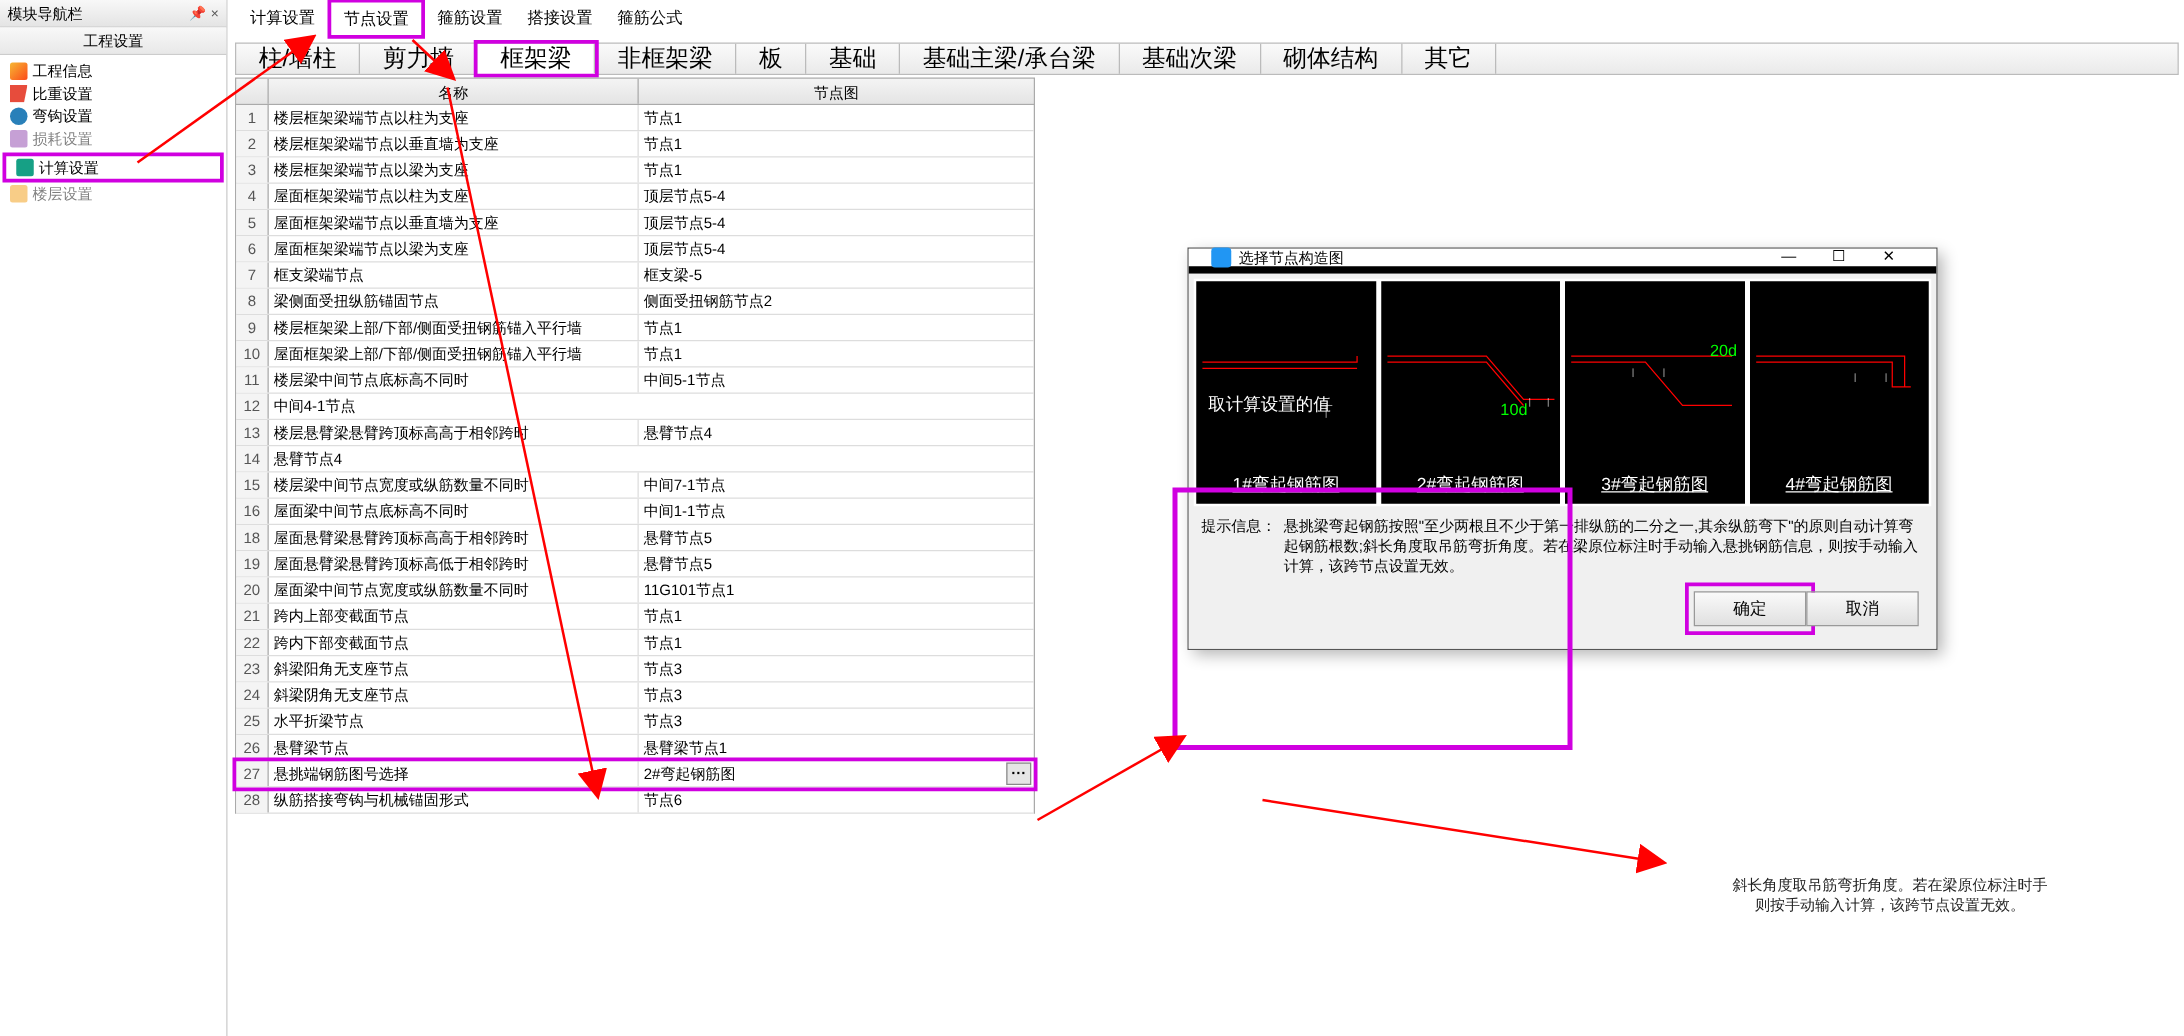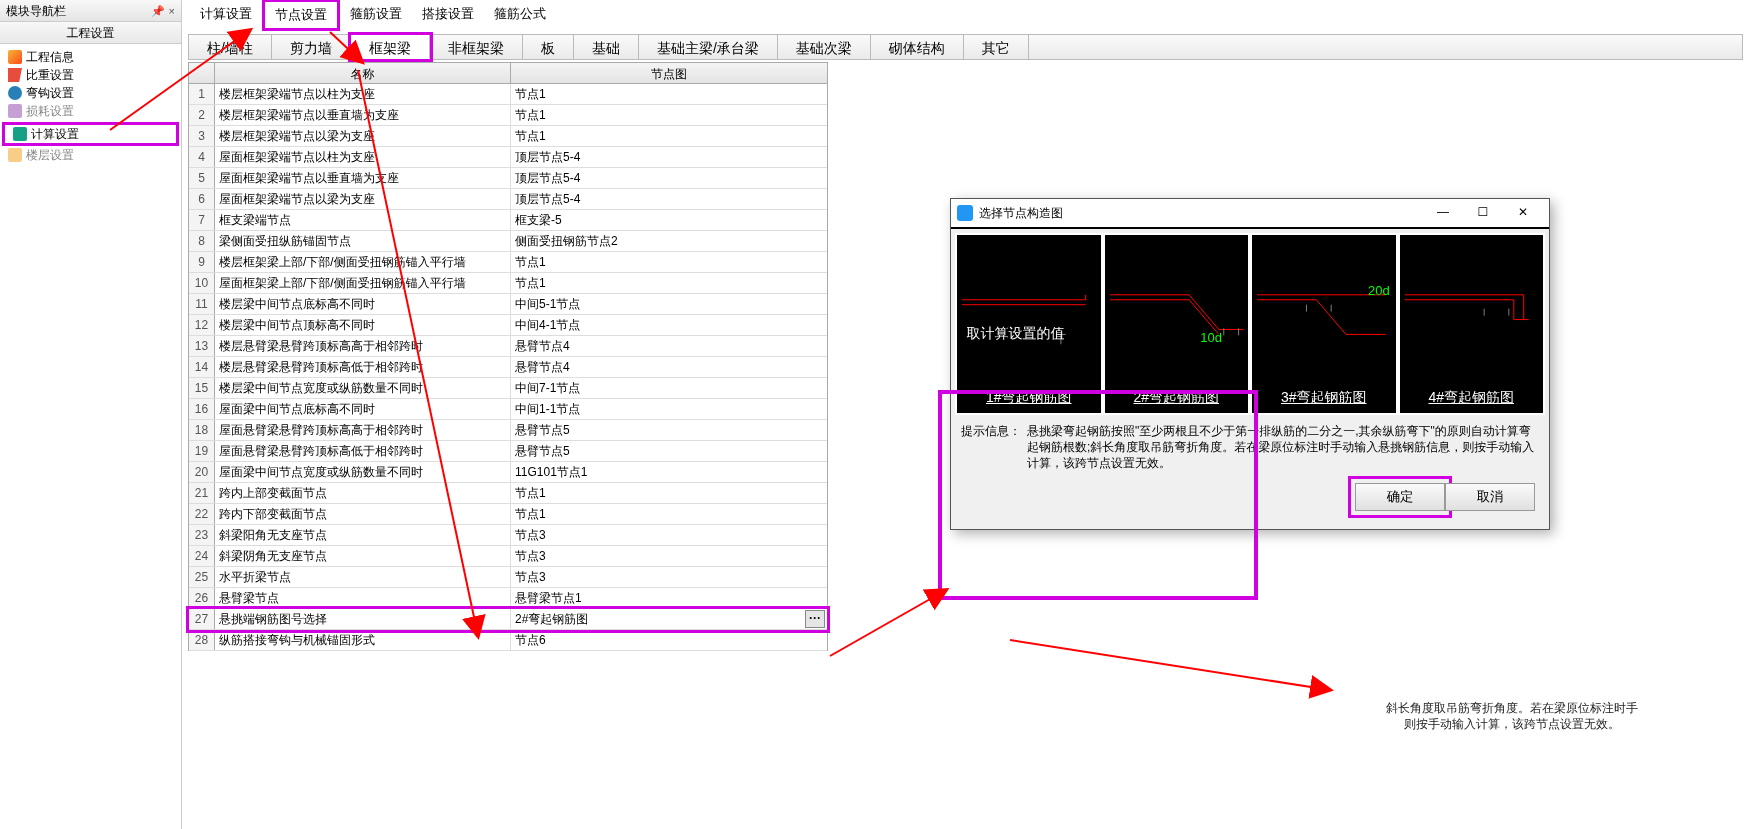--- a/index.html
+++ b/index.html
@@ -84,21 +84,21 @@
       background: linear-gradient(#fafafa,#eaeaea);
       border: 1px solid #bbb;
       display: flex;
       align-items: stretch;
     }
     .sub-tab {
       padding: 0 18px;
       line-height: 26px;
       border-right: 1px solid #bbb;
       cursor: pointer;
-      font-size: 14px;
+      font-size: 19px;
     }
     .sub-tab.active { background: #fff; border-bottom: 1px solid #fff; }
     .highlight-sub { outline: 3px solid #d000e0; }
     
     .table-wrap {
       position: absolute;
       left: 188px; top: 62px;
       width: 640px;
     }
     .tbl-head {
@@ -135,25 +135,25 @@
     
     .dialog {
       position: absolute;
       left: 950px; top: 198px;
       width: 600px;
       background: #f0f0f0;
       border: 1px solid #555;
       box-shadow: 4px 4px 12px rgba(0,0,0,0.3);
     }
     .dlg-title {
-      height: 30px;
+      height: 20px;
       background: #fff;
       display: flex; align-items:center;
-      padding: 0 6px;
-      border-bottom: 2px solid #000000;
+      padding: 0 18px;
+      border-bottom: 6px solid #000000;
     }
     .dlg-title .dlg-icon {
       width:16px; height:16px; background:#2196f3; border-radius:3px; margin-right:6px;
     }
     .dlg-title .spacer { flex:1; }
     .dlg-title .wbtn {
       width: 40px; height: 24px;
       text-align:center; line-height:22px;
       cursor:pointer;
     }
@@ -335,31 +335,29 @@
         <div class="td-name">屋面框架梁上部/下部/侧面受扭钢筋锚入平行墙</div>
         <div class="td-graph">节点1</div>
       </div>
       <div class="row">
         <div class="td-num">11</div>
         <div class="td-name">楼层梁中间节点底标高不同时</div>
         <div class="td-graph">中间5-1节点</div>
       </div>
       <div class="row">
         <div class="td-num">12</div>
-        <div class="td-name">楼层梁中间节点顶标高不同时</div>
         <div class="td-graph">中间4-1节点</div>
       </div>
       <div class="row">
         <div class="td-num">13</div>
         <div class="td-name">楼层悬臂梁悬臂跨顶标高高于相邻跨时</div>
         <div class="td-graph">悬臂节点4</div>
       </div>
       <div class="row">
         <div class="td-num">14</div>
-        <div class="td-name">楼层悬臂梁悬臂跨顶标高低于相邻跨时</div>
         <div class="td-graph">悬臂节点4</div>
       </div>
       <div class="row">
         <div class="td-num">15</div>
         <div class="td-name">楼层梁中间节点宽度或纵筋数量不同时</div>
         <div class="td-graph">中间7-1节点</div>
       </div>
       <div class="row">
         <div class="td-num">16</div>
         <div class="td-name">屋面梁中间节点底标高不同时</div>

